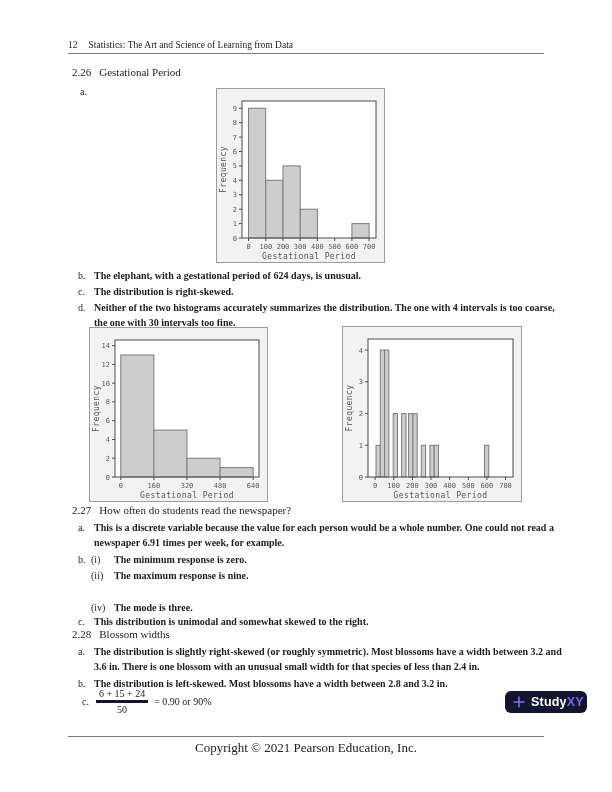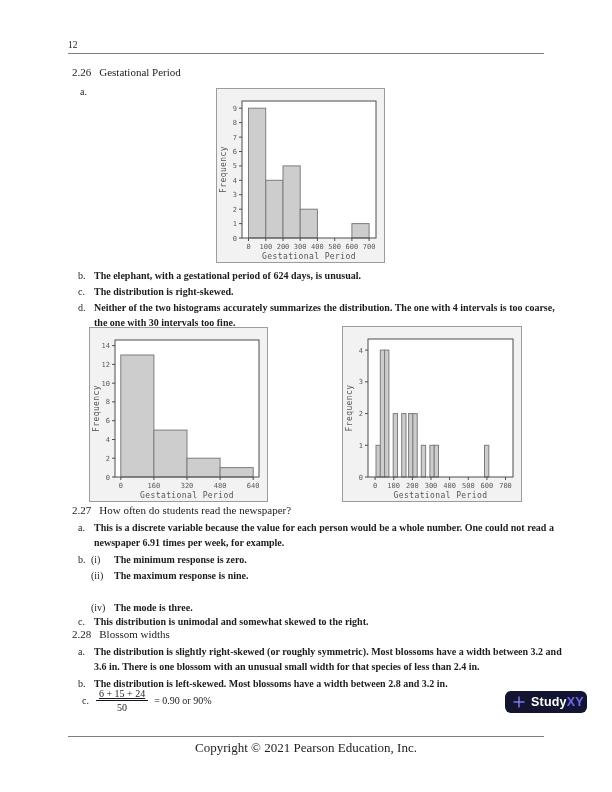--- a/index.html
+++ b/index.html
@@ -17,40 +17,41 @@
   .lbl2{flex:none;width:23px;}
   .txt{width:474px;font-weight:bold;}
   
   .panel{background:#f2f2f2;border:1px solid #9c9c9c;}
   .panel svg{display:block;}
   svg text.tick{font-family:"DejaVu Sans Mono",monospace;font-size:7px;fill:#595959;}
   svg text.axlabel{font-family:"DejaVu Sans Mono",monospace;font-size:8px;fill:#555555;letter-spacing:.4px;}
   
   .frac-row{display:flex;align-items:center;font-size:10px;}
   .frac{display:inline-block;text-align:center;margin-left:7px;}
-  .frac .num{padding:0 3px 1px;border-bottom:1px solid #0f172a;text-decoration:underline;}
+  .frac .num{padding:0 3px 1px;border-bottom:3px solid #0f172a;}
   .frac .den{padding-top:1px;}
   .frac-res{margin-left:6px;}
   
   .badge{top:691px;left:505px;width:82px;height:22px;border-radius:6px;background:#131530;
          display:flex;align-items:center;padding-left:7px;box-sizing:border-box;
          font-family:"Liberation Sans",sans-serif;}
   .badge .brand{font-size:12.5px;font-weight:bold;color:#ffffff;margin-left:5px;letter-spacing:.2px;}
   .badge .brand-accent{color:#6f66f5;}
   
   .ftr-rule{top:736px;left:68px;width:476px;border-top:1px solid #7d7d7d;}
   .ftr{top:740px;left:0;width:612px;text-align:center;font-size:13px;color:#222;}
 </style>
 </head>
 <body>
 
 <div class="page">
 
   <div class="abs hdr">
     <span>12</span>
+    <span>Statistics: The Art and Science of Learning from Data</span>
   </div>
   <div class="abs hdr-rule"></div>
 
   <div class="abs sec" style="top:66px;left:72px;">
     <span>2.26</span>
     <span>Gestational Period</span>
   </div>
 
   <div class="abs row" style="top:84px;left:80px;">
     <span class="lbl">a.</span>

